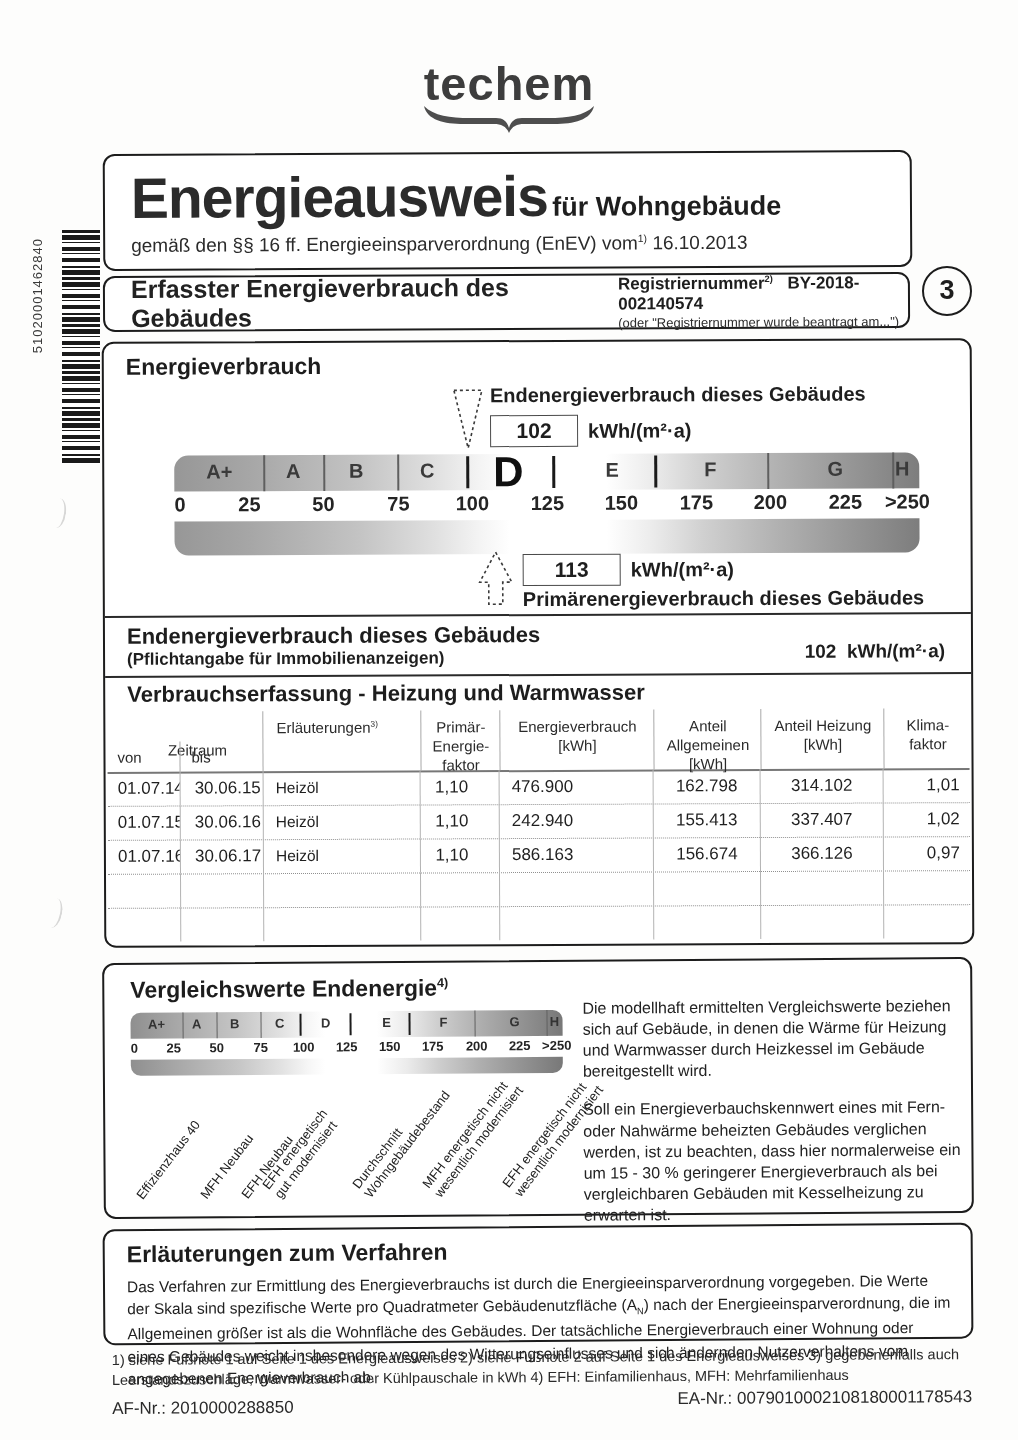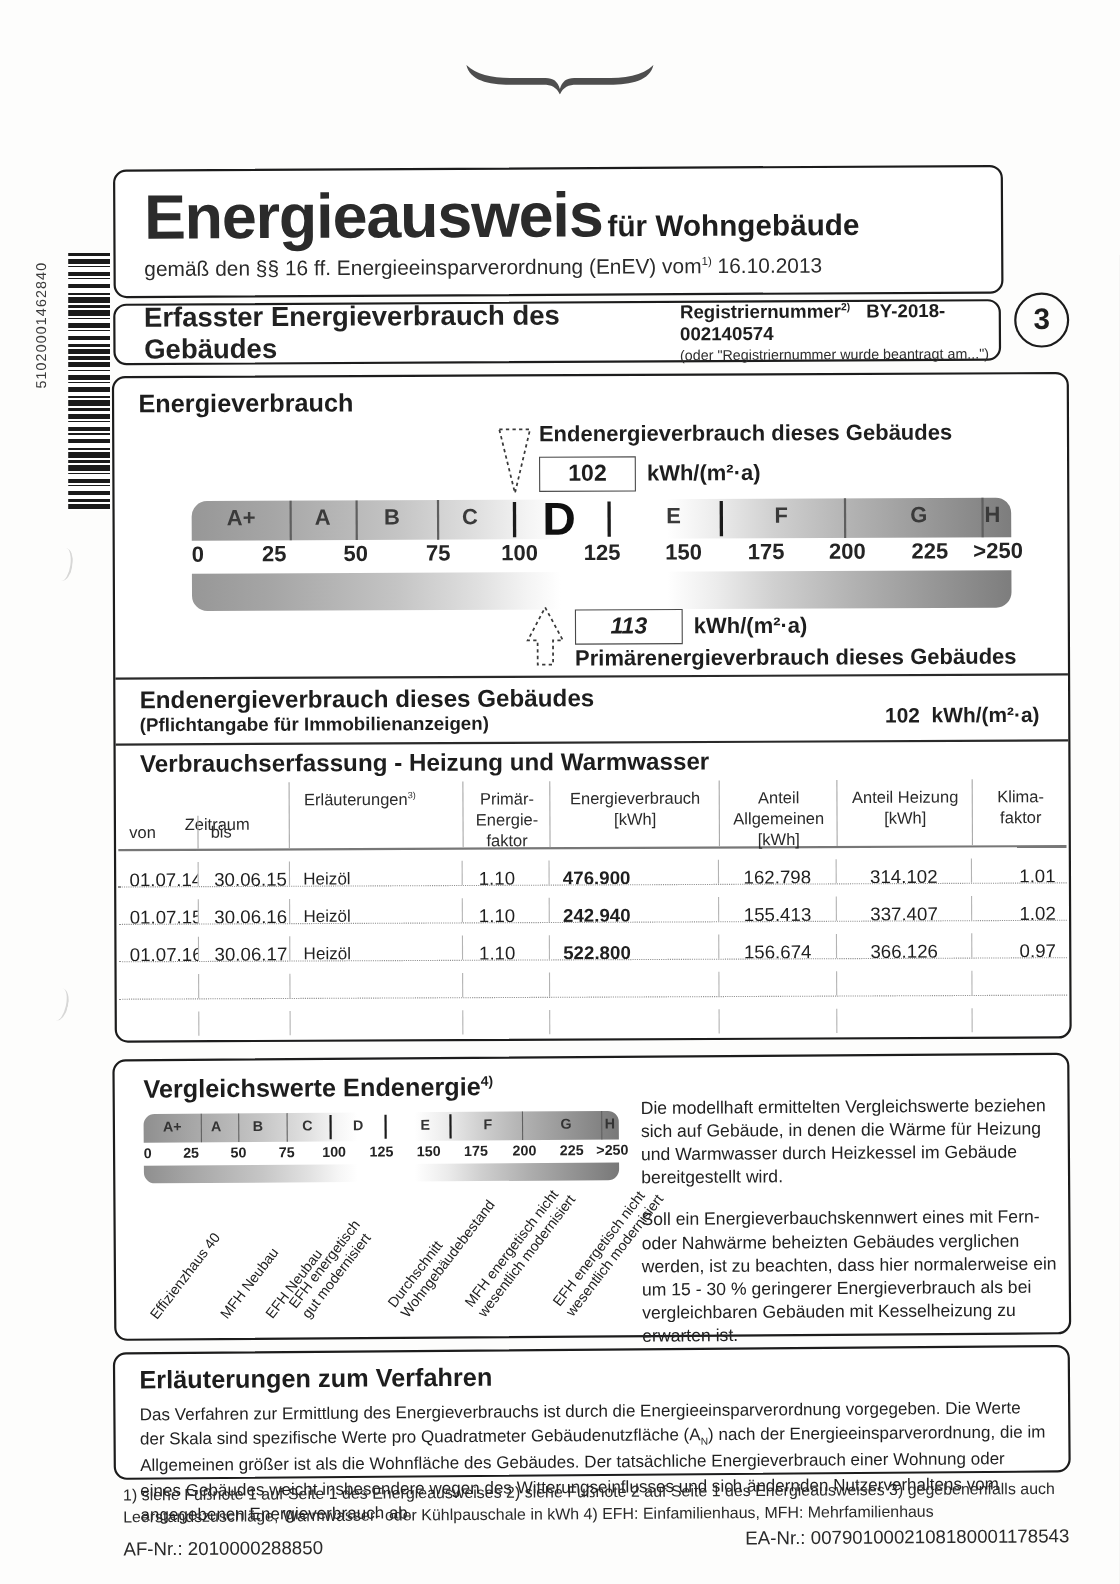--- a/index.html
+++ b/index.html
@@ -85,26 +85,26 @@
   .divider { position:absolute; left:0; right:0; height:0; border-top:2px solid #2a2a2a; }
 
   
   .thead-label { position:absolute; font-size:15px; color:#2a2a2a; line-height:1.25; }
   .prelines { white-space:pre-line; }
   .vline { position:absolute; width:1px; background:#a8a8a8; }
   .trow { position:absolute; left:2px; width:862px; height:34px;
     display:grid; grid-template-columns:72px 83px 157px 79px 154px 107px 123px 87px;
     border-bottom:1px dotted #909090; font-size:17px; color:#1f1f1f; }
   .trow.noline { border-bottom:none; }
-  .tcell { border-left:1px solid #b3b3b3; line-height:33px; overflow:hidden;margin-top:12px; }
+  .tcell { border-left:1px solid #b3b3b3; line-height:33px; overflow:hidden; }
   .tcell:first-child { border-left:none; padding-left:10px; }
   .c-bis { padding-left:14px; }
   .c-traeger { padding-left:12px; font-size:15.5px; }
   .c-pef { text-align:center; padding-right:16px; }
-  .c-verb { padding-left:12px;font-weight:bold; }
+  .c-verb { padding-left:12px; }
   .c-ww { text-align:center; }
   .c-heiz { text-align:center; }
   .c-klima { text-align:right; padding-right:10px; }
 
   
   .mini-band { position:absolute; height:26px;
     background:linear-gradient(to right,#8f8f8f 0%,#a6a6a6 10%,#c6c6c6 25%,#e2e2e2 35%,#f6f6f6 41%,#ffffff 45%,#ffffff 57%,#ebebeb 64%,#cfcfcf 71%,#aeaeae 81%,#949494 90%,#787878 100%);
     border-radius:10px 10px 0 0; }
   .mini-band.mirror { border-radius:0 0 10px 10px; height:16px; }
   .mini-letter { position:absolute; top:4px; transform:translateX(-50%);
@@ -133,20 +133,21 @@
   
   .artifact { position:absolute; width:14px; height:30px; border-right:2px solid #c7c7c7;
     border-radius:50%; opacity:0.7; }
 </style>
 </head>
 <body>
 
 <div class="page">
 
   <div class="logo">
+    <div class="logo-text">techem</div>
     <svg class="logo-swoosh" width="178" height="28" viewBox="0 0 178 28">
       <path d="M4 1 C14 11 30 13 50 13 L76 13 C83 13 87 16 89 23 C91 16 95 13 102 13 L128 13 C148 13 164 11 174 1 C171 15 154 19 134 19 L104 19 C97 19 92 21 89 28 C86 21 81 19 74 19 L44 19 C24 19 7 15 4 1 Z" fill="#4e4e4e"></path>
     </svg>
   </div>
 
   <div class="barcode-num">51020001462840</div>
   <div class="barcode-bars"></div>
 
   <div class="artifact" style="left:50px; top:498px; transform:rotate(8deg);"></div>
   <div class="artifact" style="left:46px; top:898px; transform:rotate(12deg);"></div>
@@ -221,21 +222,21 @@
       <span class="num" style="left:671px;">225</span>
       <span class="num" style="left:733px;">&gt;250</span>
     </div>
 
     <div class="band mirror" style="left:70px; top:178px; width:745px;"></div>
 
     <svg class="abs" style="left:372px; top:208px;" width="38" height="58" viewBox="0 0 38 58">
       <path d="M19 2 L35 32 L26 32 L26 54 L12 54 L12 32 L3 32 Z" fill="#fff" stroke="#3a3a3a" stroke-width="1.6" stroke-dasharray="3,3"></path>
     </svg>
     <div class="valrow" style="left:418px; top:212px;">
-      <div class="valbox" style="width:96px;font-style:italic;">113</div>
+      <div class="valbox" style="width:96px;">113</div>
       <div class="valunit">kWh/(m²·a)</div>
     </div>
     <div class="arrow-label abs" style="left:418px; top:246px;">Primärenergieverbrauch dieses Gebäudes</div>
 
     <div class="divider" style="top:272px;"></div>
 
     <div class="h3 abs" style="left:22px; top:280px;">Endenergieverbrauch dieses Gebäudes</div>
     <div class="abs" style="left:22px; top:306px; font-size:17px; font-weight:bold;">(Pflichtangabe für Immobilienanzeigen)</div>
     <div class="abs" style="right:26px; top:300px; font-size:19px; font-weight:600;">
       <span>102</span>&nbsp;
@@ -292,21 +293,21 @@
       <div class="tcell c-verb">242.940</div>
       <div class="tcell c-ww">155.413</div>
       <div class="tcell c-heiz">337.407</div>
       <div class="tcell c-klima">1,02</div>
     </div>
     <div class="trow" style="top:496px;">
       <div class="tcell">01.07.16</div>
       <div class="tcell c-bis">30.06.17</div>
       <div class="tcell c-traeger">Heizöl</div>
       <div class="tcell c-pef">1,10</div>
-      <div class="tcell c-verb">522.800</div>
+      <div class="tcell c-verb">586.163</div>
       <div class="tcell c-ww">156.674</div>
       <div class="tcell c-heiz">366.126</div>
       <div class="tcell c-klima">0,97</div>
     </div>
     <div class="trow" style="top:530px;">
       <div class="tcell"></div>
         <div class="tcell"></div>
         <div class="tcell"></div>
         <div class="tcell"></div>
         <div class="tcell"></div>

